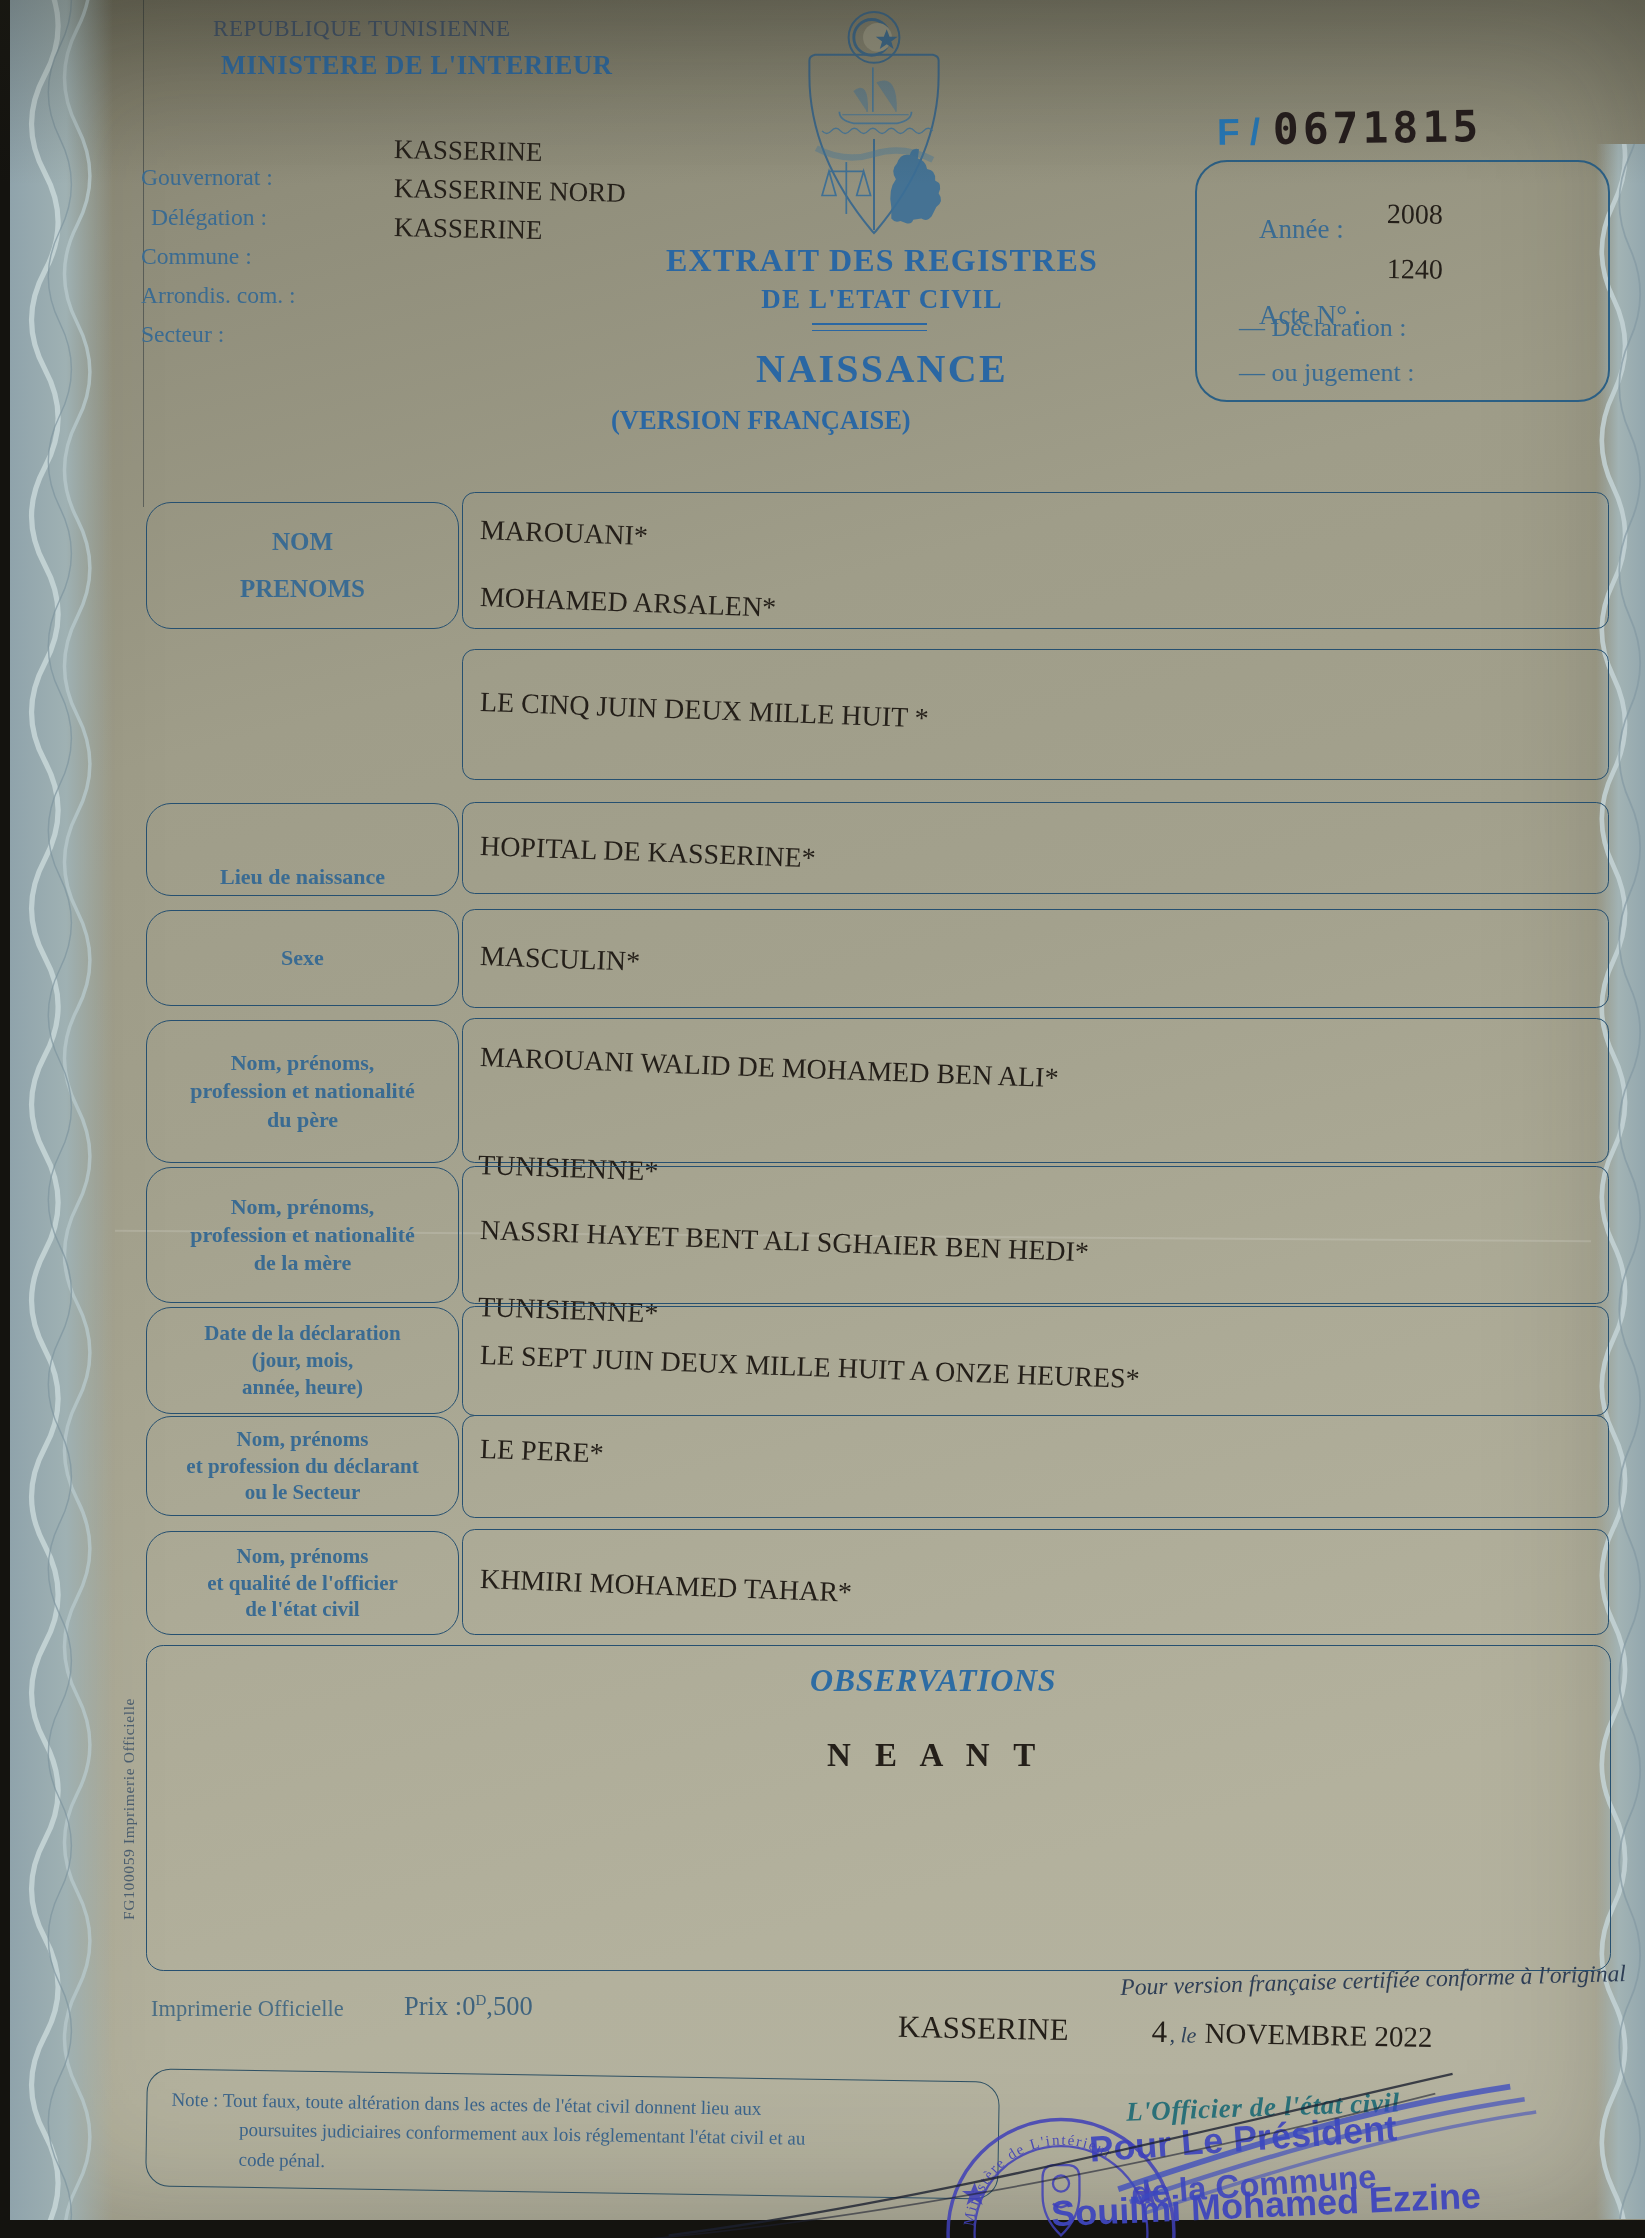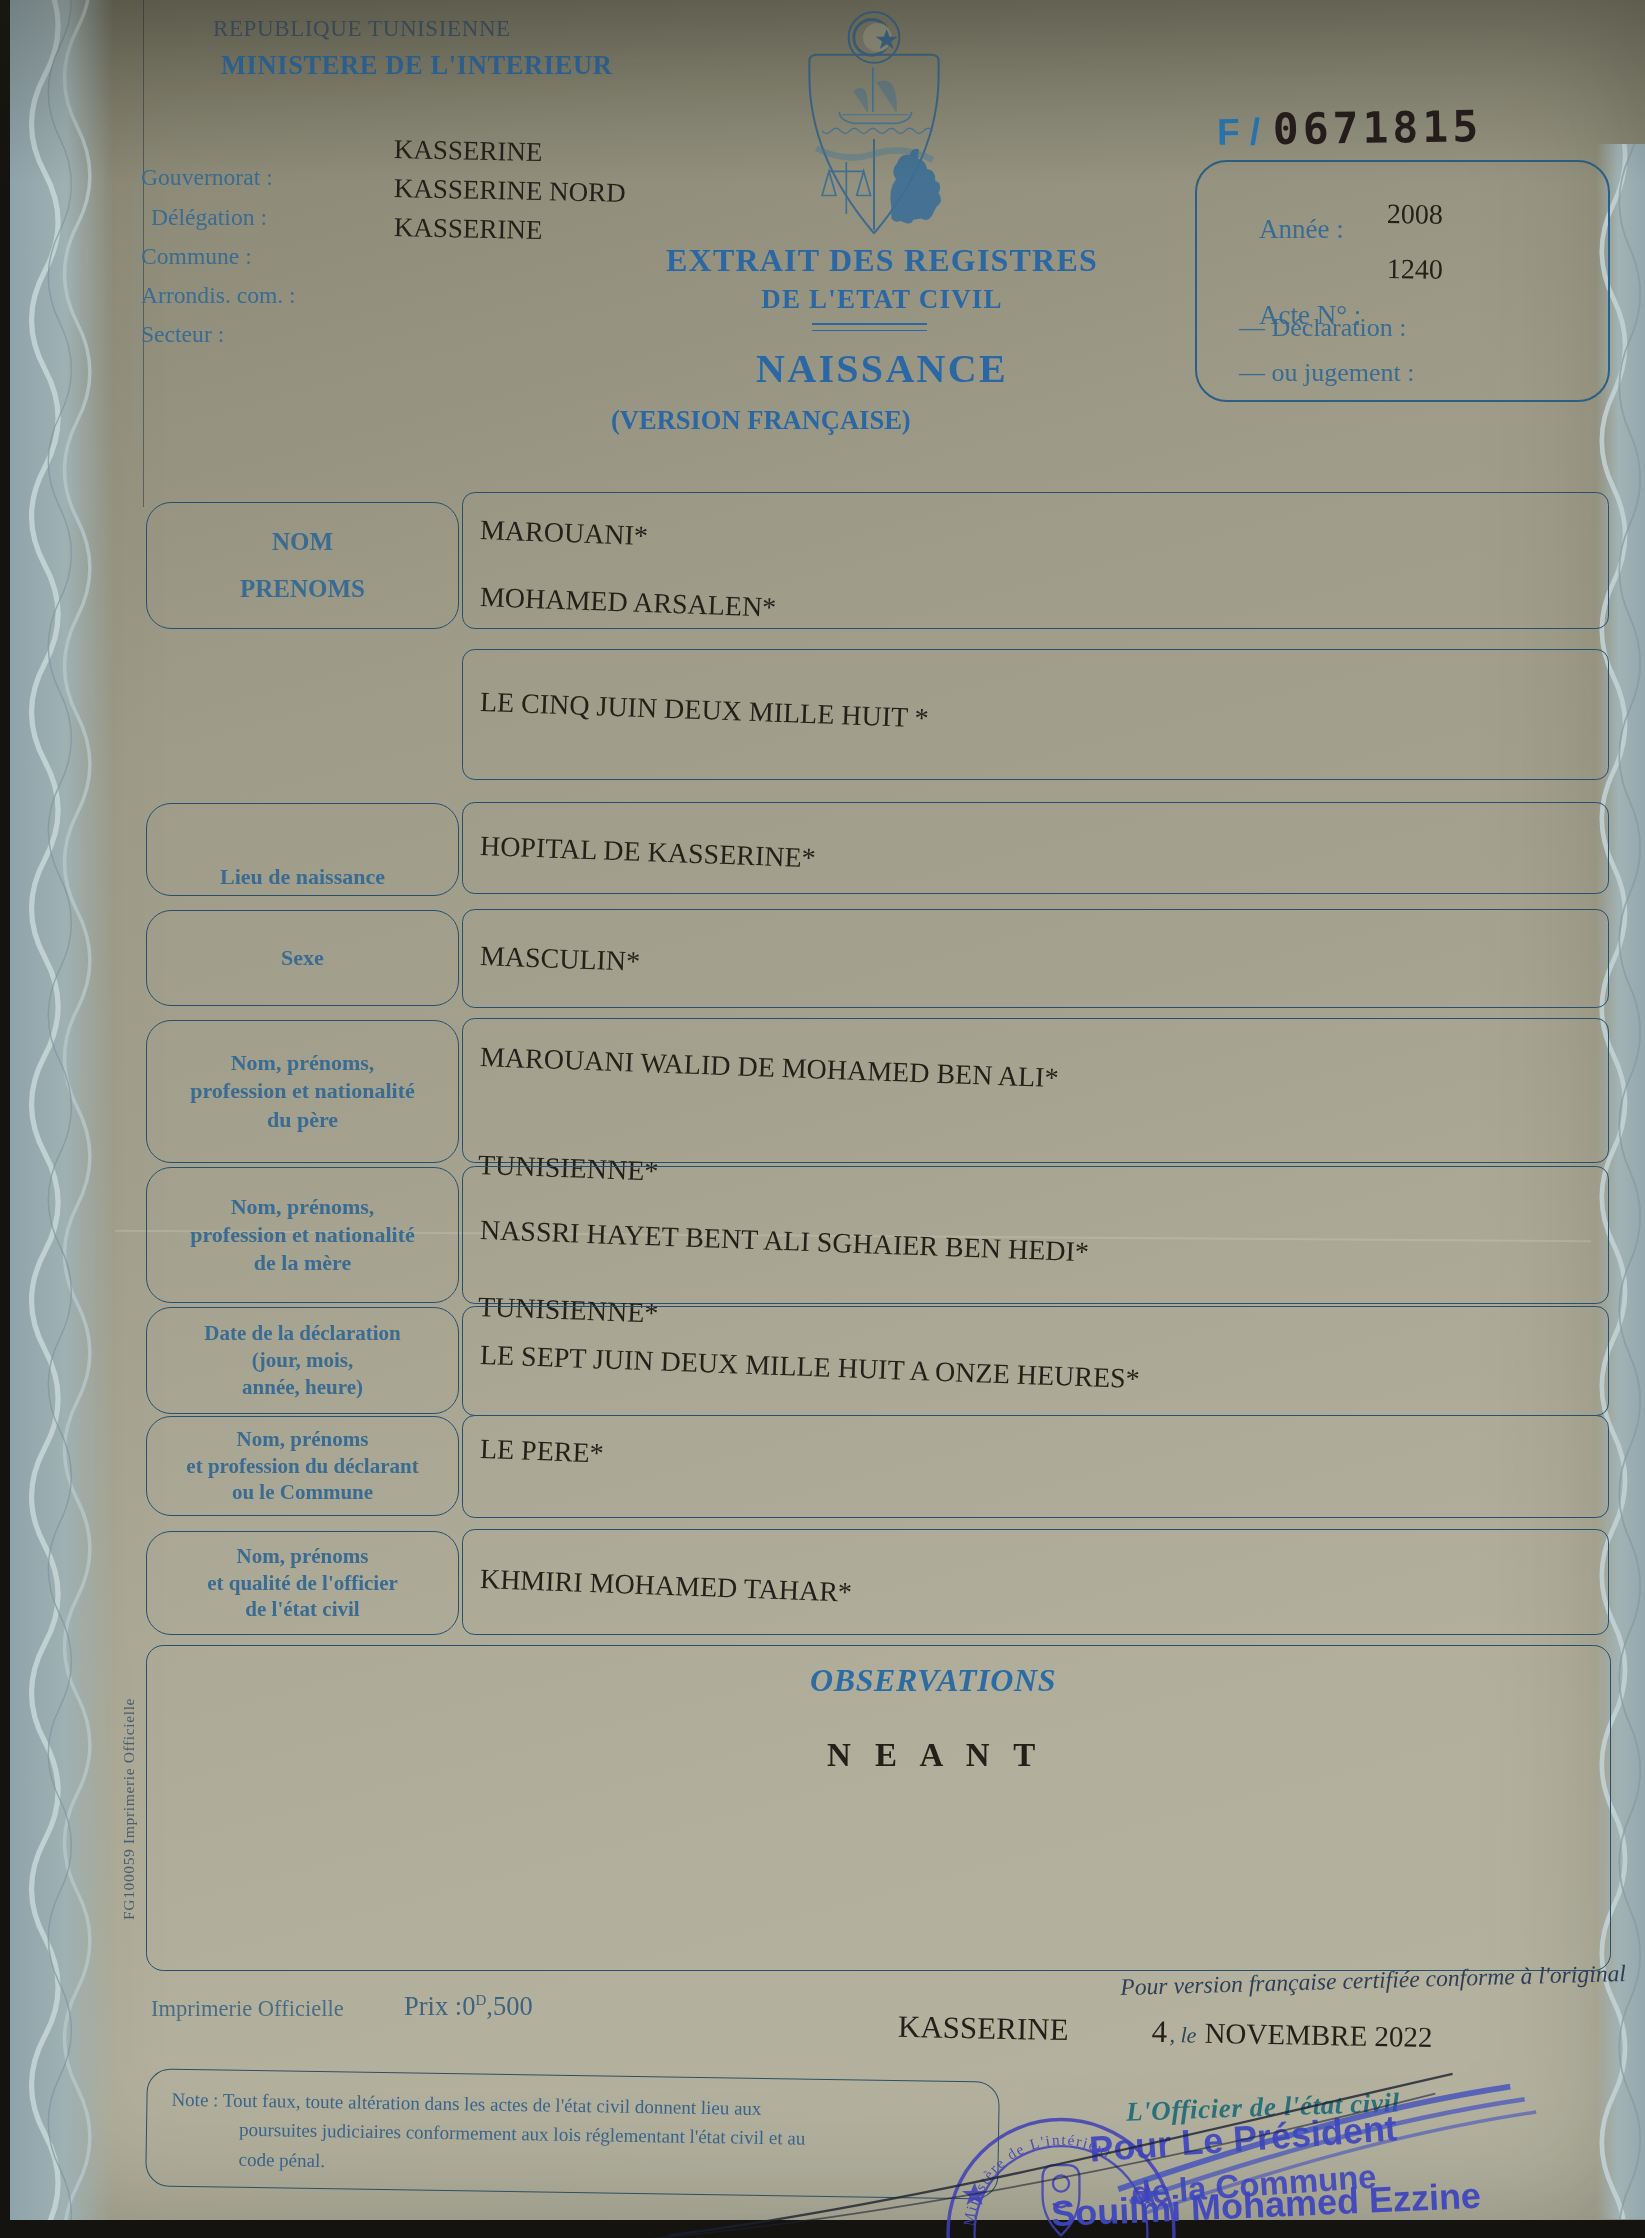--- a/index.html
+++ b/index.html
@@ -170,21 +170,21 @@
     <span>(jour, mois,</span>
     <span>année, heure)</span>
   </div>
   <div class="valuebox" style="top:1306px;height:110px;padding-top:32px;">
     <span class="vline typed">LE SEPT JUIN  DEUX MILLE HUIT  A ONZE HEURES*</span>
   </div>
 
   <div class="labelbox" style="top:1416px;height:100px;font-size:21px;">
     <span>Nom, prénoms</span>
     <span>et profession du déclarant</span>
-    <span>ou le Commune</span>
+    <span>ou le Secteur</span>
   </div>
   <div class="valuebox" style="top:1415px;height:103px;padding-top:17.3px;">
     <span class="vline typed">LE PERE*</span>
   </div>
 
   <div class="labelbox" style="top:1531px;height:104px;font-size:21px;">
     <span>Nom, prénoms</span>
     <span>et qualité de l'officier</span>
     <span>de l'état civil</span>
   </div>

